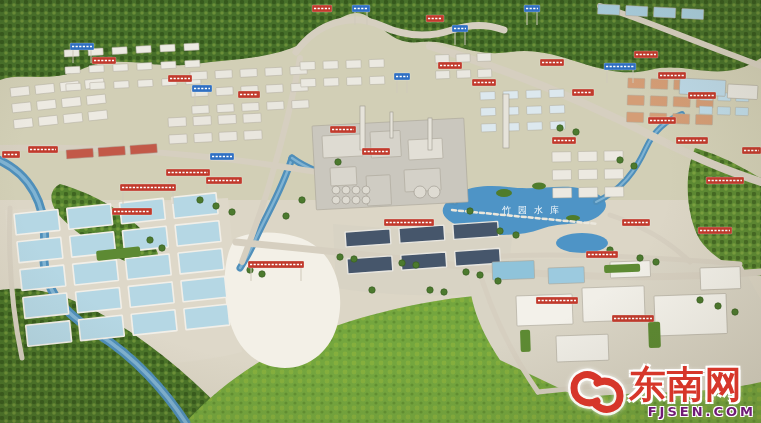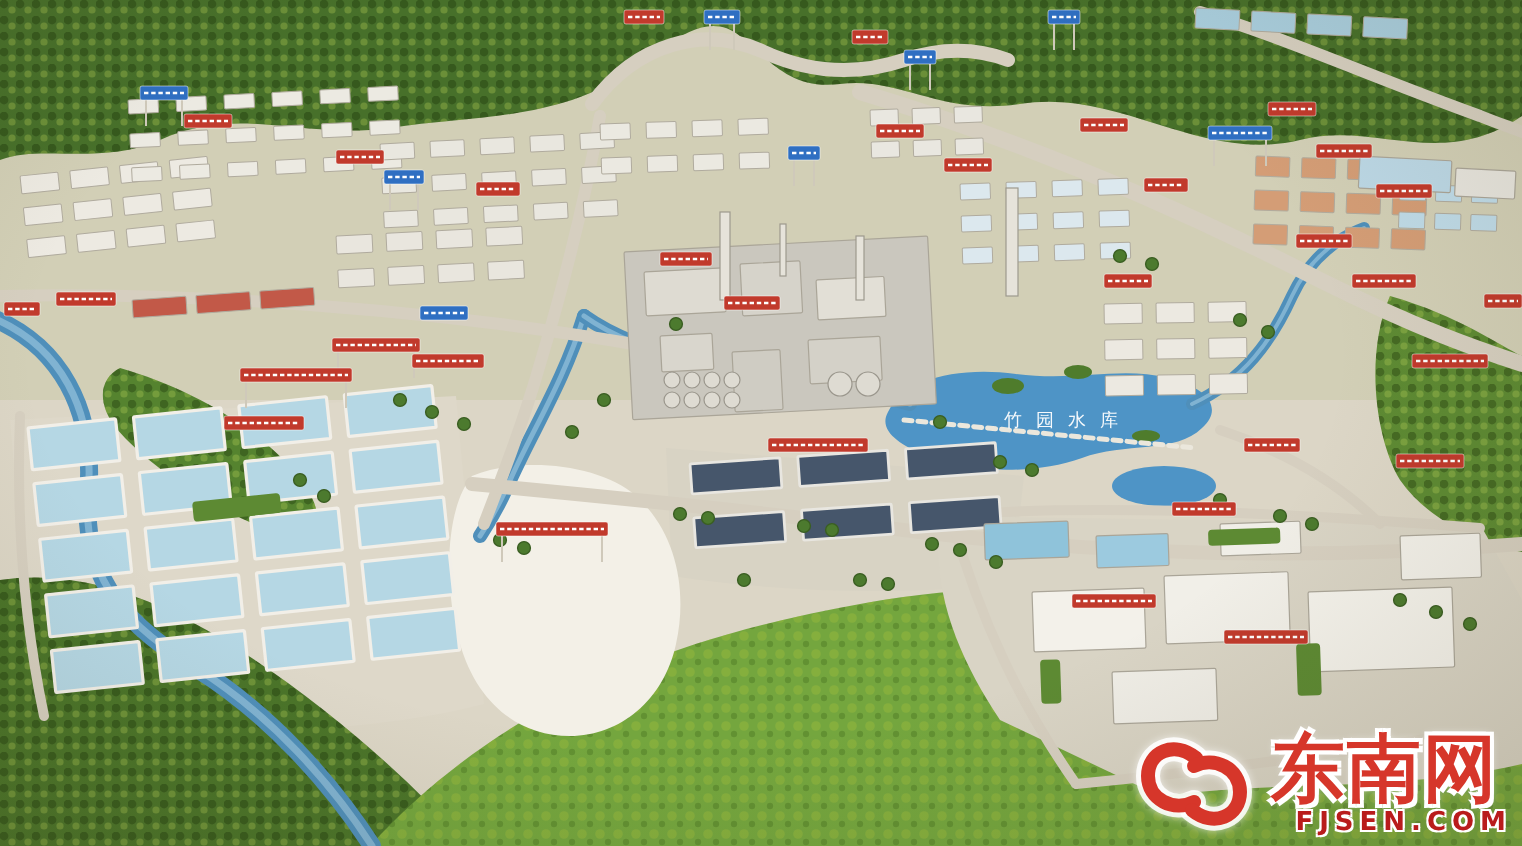--- a/index.html
+++ b/index.html
@@ -3,24 +3,24 @@
 <meta charset="utf-8">
 <style>
   html,body{margin:0;padding:0;background:#1a1a1a;font-family:"DejaVu Sans",sans-serif;}
   #photo{position:relative;width:761px;height:423px;overflow:hidden;background:#d9d3c3;}
   #scene{position:absolute;inset:0;display:block;}
   #scene text{font-family:"DejaVu Sans",sans-serif;}
   .vignette{position:absolute;inset:0;pointer-events:none;
     background:radial-gradient(ellipse at 45% 42%, rgba(255,255,255,0) 55%, rgba(70,58,28,0.17) 100%);}
   .watermark{position:absolute;right:5px;bottom:3px;display:flex;align-items:center;gap:2px;}
   .wm-logo{flex:0 0 auto;filter:drop-shadow(0 0 2px rgba(255,255,255,0.7));}
-  .wm-text{text-align:center;}
+  .wm-text{text-align:left;}
   .wm-name{font-size:37px;font-weight:bold;color:#d6362a;line-height:1;letter-spacing:1px;
     text-shadow:-2px -2px 0 #fff,2px -2px 0 #fff,-2px 2px 0 #fff,2px 2px 0 #fff,0 0 5px rgba(255,255,255,.9);}
-  .wm-url{font-size:13px;font-weight:bold;color:#b91c1c;letter-spacing:3px;margin-top:1px;
+  .wm-url{font-size:13px;font-weight:bold;color:#701a75;letter-spacing:3px;margin-top:1px;
     text-shadow:-1px -1px 0 #fff,1px -1px 0 #fff,-1px 1px 0 #fff,1px 1px 0 #fff;margin-left:19px;}
 </style>
 </head>
 <body>
 
 <div id="photo">
   <svg id="scene" viewBox="0 0 761 423">
     <defs>
       <pattern id="fol1" width="8" height="8" patternUnits="userSpaceOnUse">
         <circle cx="2" cy="2" r="2.2" fill="rgba(22,46,6,0.35)"></circle>

